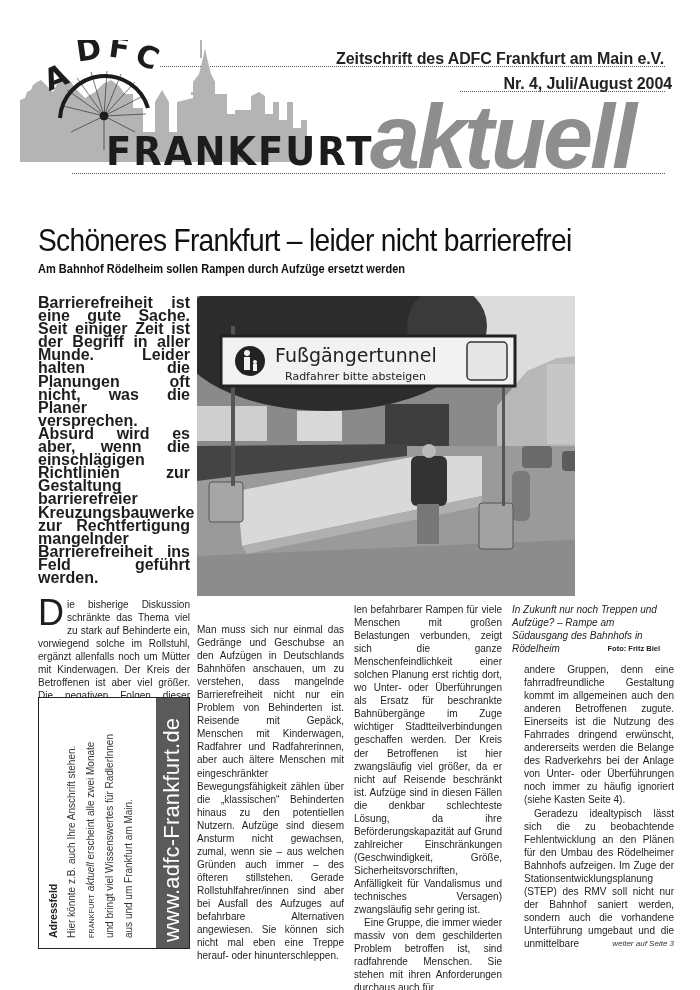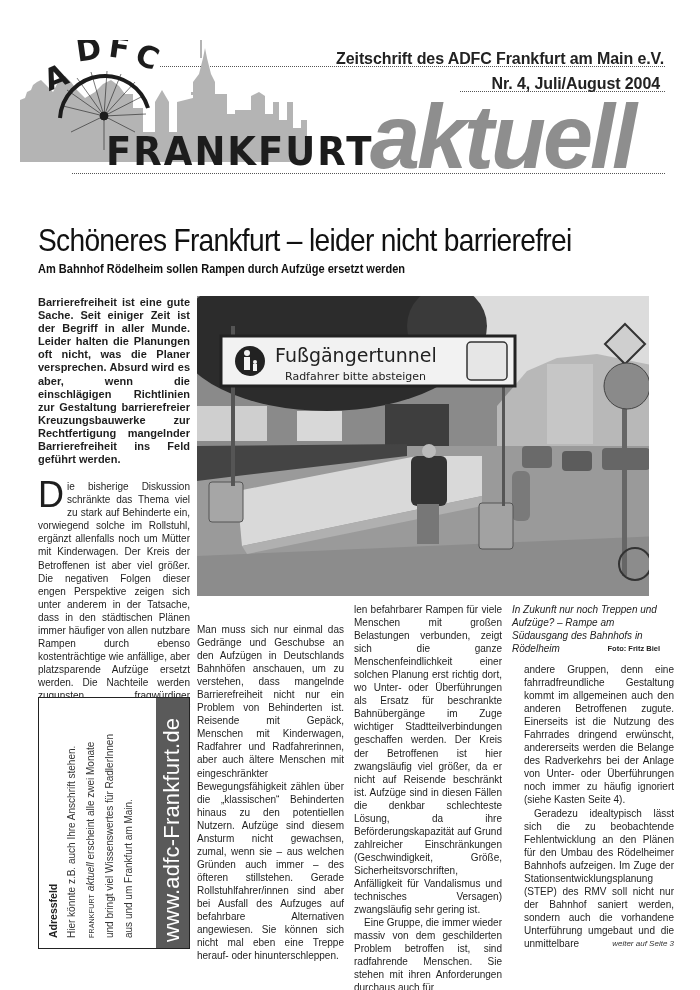--- a/index.html
+++ b/index.html
@@ -13,46 +13,46 @@
   .aktuell { position:absolute; left:370px; top:92px; font-family:"Liberation Sans", sans-serif; font-weight:bold; font-style:italic; font-size:90px; color:#8e8e8e; letter-spacing:-3px; line-height:1; }
 
   
   .headline { position:absolute; left:38px; top:222px; font-family:"Liberation Sans", sans-serif; font-size:32px; font-weight:normal; color:#111; letter-spacing:-0.8px; white-space:nowrap; transform:scaleX(0.88); transform-origin:left top; }
   .subhead { position:absolute; left:38px; top:262px; font-family:"Liberation Sans", sans-serif; font-weight:bold; font-size:12px; color:#111; white-space:nowrap; transform:scaleX(0.92); transform-origin:left top; }
 
   
   .col { position:absolute; font-size:10px; line-height:13.05px; text-align:justify; hyphens:auto; color:#1e1e1e; }
   .col p { margin:0; }
   .col p.indent { text-indent:10px; }
-  .lead { font-weight:bold; font-size:11px; line-height:13.1px; }
+  .lead { font-weight:bold; font-size:16px; line-height:13.1px; }
   .dropcap { float:left; font-size:36px; line-height:28px; margin:1px 3px 0 0; font-family:"Liberation Sans", sans-serif; font-weight:normal; }
 
   
-  .photo { position:absolute; left:197px; top:296px; width:452px; height:300px; overflow:hidden; background:#777; }
+  .photo { position:absolute; left:197px; top:296px; width:378px; height:300px; overflow:hidden; background:#777; }
   .caption { position:absolute; left:512px; top:603px; width:148px; font-style:italic; font-size:10px; line-height:13px; color:#222; text-align:left; }
   .credit { position:absolute; left:512px; top:644px; width:148px; text-align:right; font-weight:bold; font-size:7.5px; color:#222; }
 
   
   .addr-box { position:absolute; left:38px; top:697px; width:152px; height:252px; border:1.2px solid #222; box-sizing:border-box; background:#fff; }
   .addr-url-band { position:absolute; right:0; top:0; width:33px; height:100%; background:#5a5a5a; }
   .vert { position:absolute; white-space:nowrap; transform-origin:left top; transform:rotate(-90deg); }
   .addr-url { font-family:"Liberation Sans", sans-serif; font-size:22px; color:#fff; letter-spacing:0.2px; }
   .addr-title { font-weight:bold; font-size:10.5px; color:#222; }
   .addr-line { font-size:10px; color:#333; }
   .smallcaps { font-size:7px; letter-spacing:0.2px; }
 
   .continued { font-style:italic; font-size:8px; float:right; color:#333; }
 </style>
 </head>
 <body>
 
 <div class="dotline" style="left:160px; top:66px; width:505px;"></div>
 <div class="hdr-text" style="right:36px; top:50px;">Zeitschrift des ADFC Frankfurt am Main e.V.</div>
 <div class="dotline" style="left:460px; top:91px; width:205px;"></div>
-<div class="hdr-text" style="right:40px; top:75px;margin-left:16px;">Nr. 4, Juli/August 2004</div>
+<div class="hdr-text" style="right:28px; top:75px;margin-left:16px;">Nr. 4, Juli/August 2004</div>
 
 <svg class="logo-svg" width="340" height="140" viewBox="0 0 340 140">
 
   <g fill="#b4b4b4">
     <path d="M5,122 L5,60 L10,58 L12,52 L16,50 L18,45 L22,42 L26,40 L30,44 L34,48 L38,52 L44,40 L50,36 L56,42 L62,50 L70,58 L80,52 L88,44 L96,40 L104,46 L110,54 L118,54 L118,68 L128,68 L128,92 L140,92 L140,62 L147,50 L154,62 L154,92 L162,92 L162,62 L178,58 L178,42 L184,34 L188,18 L190,8 L192,18 L196,34 L200,42 L200,54 L212,54 L212,74 L220,74 L220,70 L236,70 L236,56 L244,52 L250,56 L250,74 L258,74 L258,62 L264,62 L264,80 L272,80 L272,62 L278,62 L278,88 L286,88 L286,80 L292,80 L292,122 Z"></path>
     <rect x="185" y="0" width="2" height="18"></rect>
     <rect x="176" y="52" width="18" height="3"></rect>
     <rect x="183" y="48" width="4" height="30"></rect>
   </g>
 

